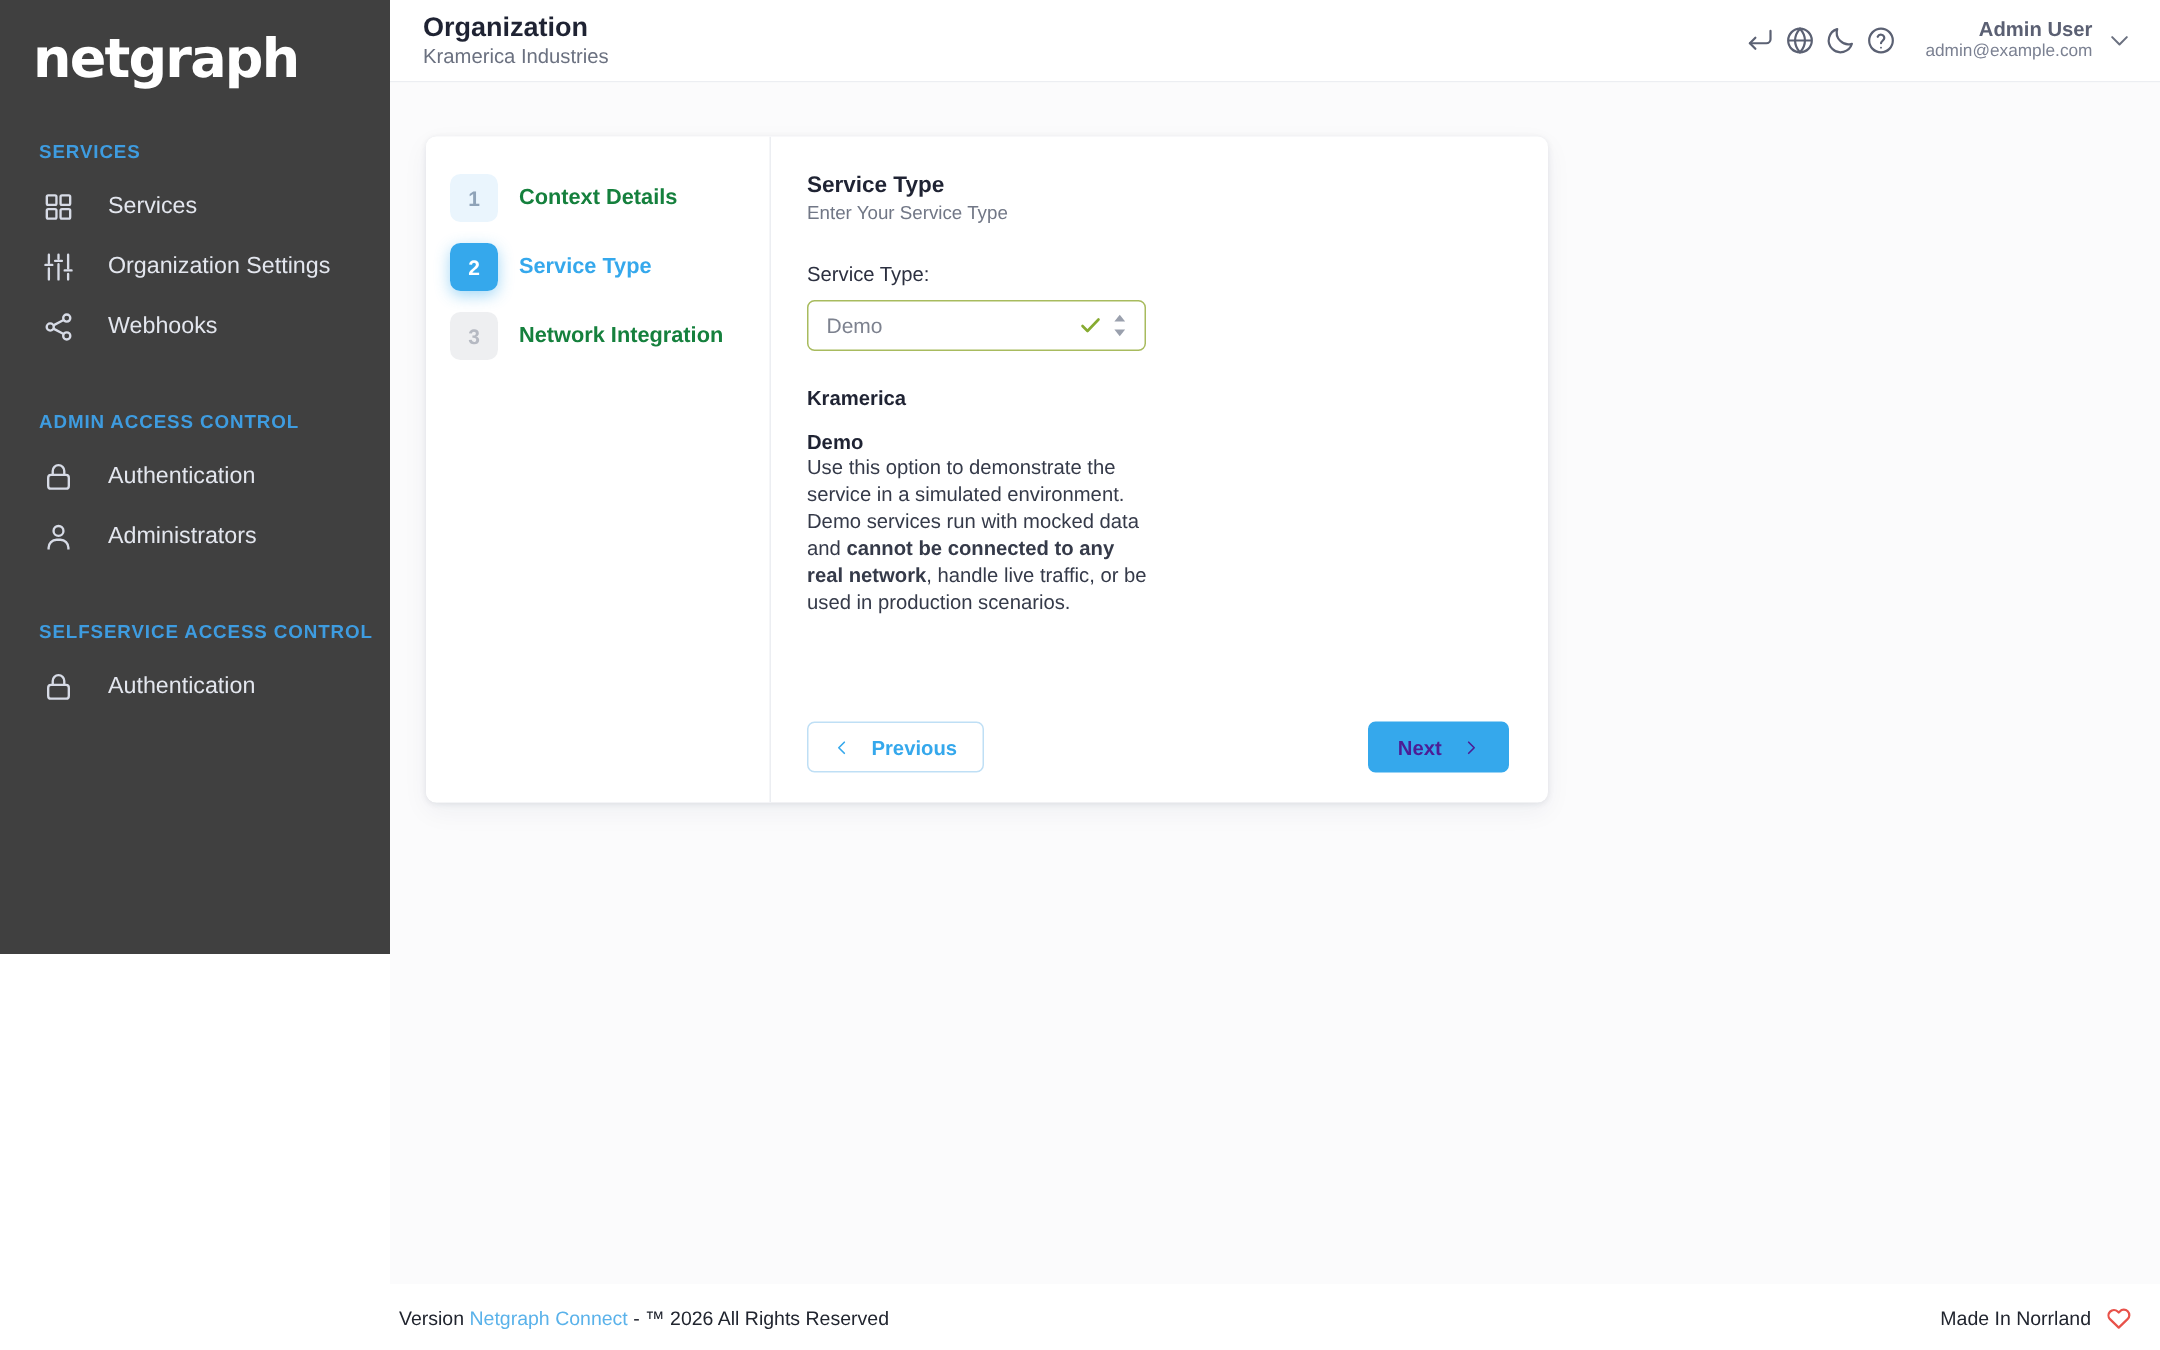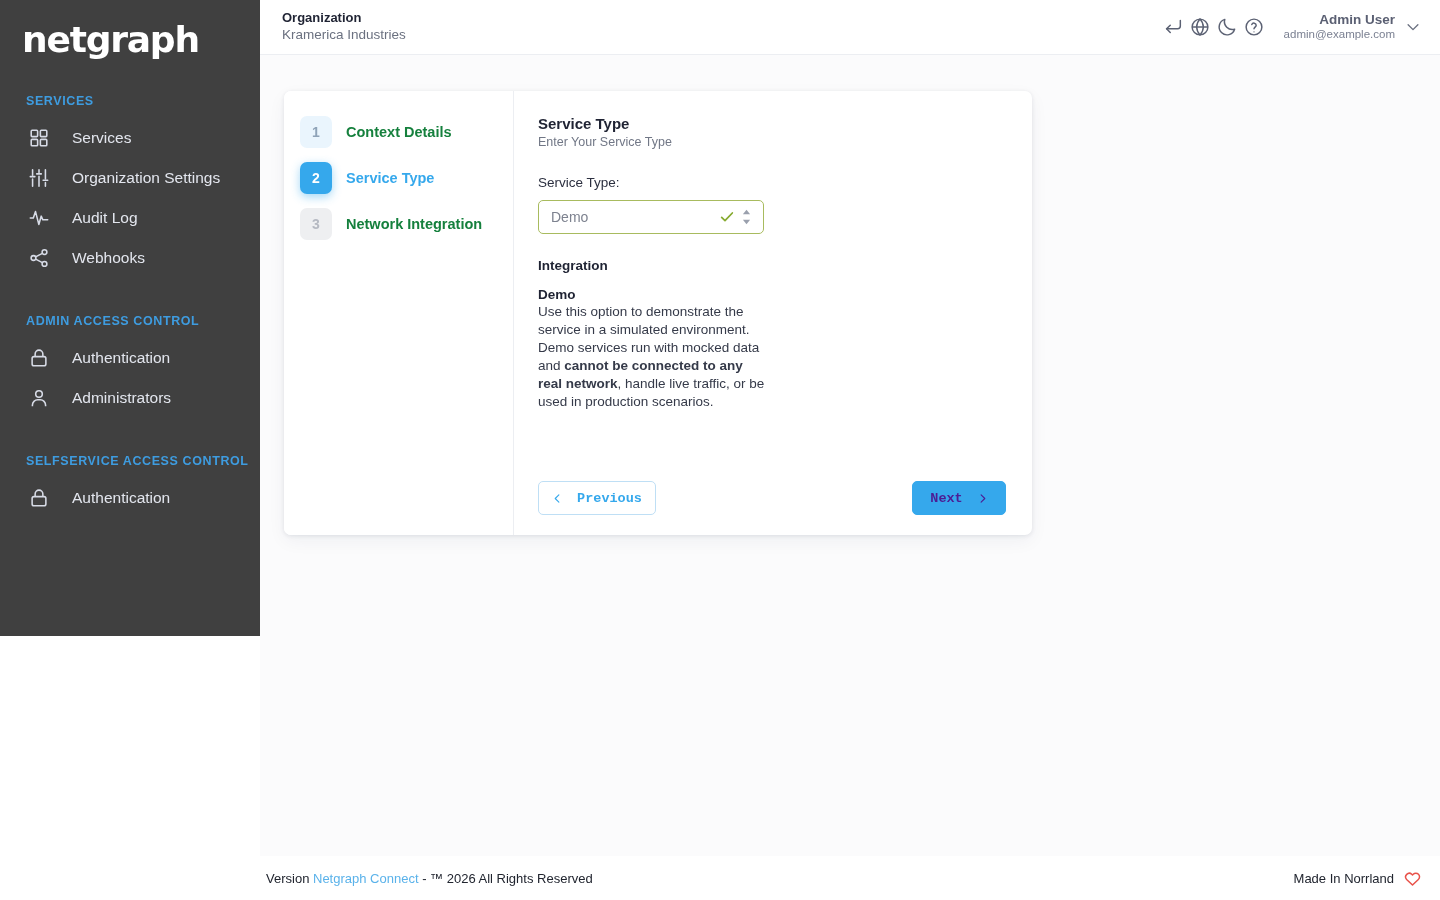--- a/index.html
+++ b/index.html
@@ -60,21 +60,21 @@
   }
   .topbar {
     height: 55px; flex: 0 0 55px;
     background: #ffffff;
     border-bottom: 1px solid #eceef2;
     display: flex; align-items: center;
     justify-content: space-between;
     padding: 0 18px 0 22px;
   }
   .org-block { line-height: 1.25; }
-  .org-title { font-size: 13px; font-weight: 700; color: #1f2333; }
+  .org-title { font-size: 18px; font-weight: 700; color: #1f2333; }
   .org-sub   { font-size: 13.5px; font-weight: 400; color: #6b7180; }
 
   .topbar-right { display: flex; align-items: center; gap: 5px; }
   .tb-ico {
     width: 22px; height: 22px;
     color: #5b6173;
     cursor: pointer;
     display: block;
   }
   .tb-ico svg { width: 22px; height: 22px; display: block; }
@@ -154,21 +154,21 @@
 
   .btn-row {
     position: absolute;
     left: 24px; right: 26px; bottom: 20px;
     display: flex; align-items: center; justify-content: space-between;
   }
   .btn {
     height: 34px; border-radius: 5px;
     display: inline-flex; align-items: center; justify-content: center;
     gap: 14px; font-size: 13.5px; font-weight: 700;
-    cursor: pointer; padding: 0 16px; font-family: Liberation Mono, monospace;
+    cursor: pointer; padding: 0 16px;
   }
   .btn-prev { background: #fff; border: 1px solid #bfdff5; color: #35a8ec; width: 118px; }
   .btn-next { background: #35a8ec; border: 1px solid #35a8ec; color: #4c1d95; width: 94px; }
   .btn .cicon { width: 11px; height: 11px; display: block; }
   .btn .cicon svg { width: 11px; height: 11px; display: block; }
 
   
   .footer {
     height: 44px; flex: 0 0 44px;
     background: #ffffff;
@@ -207,28 +207,20 @@
     <div class="nav-item">
       <span class="nav-ico">
         <svg viewBox="0 0 24 24" fill="none" stroke="currentColor" stroke-width="1.7" stroke-linecap="round">
             <path d="M5 3v6M5 13v8M12 3v3M12 10v11M19 3v10M19 17v4"></path>
             <path d="M2.5 10.5h5M9.5 7.5h5M16.5 14.5h5"></path>
           </svg>
       </span>
       <span class="nav-label">Organization Settings</span>
     </div>
 
-    <div class="nav-item">
-      <span class="nav-ico">
-        <svg viewBox="0 0 24 24" fill="none" stroke="currentColor" stroke-width="1.7" stroke-linecap="round" stroke-linejoin="round">
-            <path d="M2.5 12h3.3l2.4-7 3.6 14 2.6-9 1.8 4h5.3"></path>
-          </svg>
-      </span>
-      <span class="nav-label">Audit Log</span>
-    </div>
 
     <div class="nav-item">
       <span class="nav-ico">
         <svg viewBox="0 0 24 24" fill="none" stroke="currentColor" stroke-width="1.7">
             <circle cx="18" cy="5.5" r="2.6"></circle>
             <circle cx="18" cy="18.5" r="2.6"></circle>
             <circle cx="6" cy="12" r="2.6"></circle>
             <path d="M8.3 10.8l7.4-3.9M8.3 13.2l7.4 3.9"></path>
           </svg>
       </span>
@@ -351,21 +343,21 @@
             </span>
             <span class="spin-ico">
               <svg viewBox="0 0 12 20" fill="currentColor">
                   <path d="M6 2l4 5H2z"></path>
                   <path d="M6 18l-4-5h8z"></path>
                 </svg>
             </span>
           </div>
 
           <div class="desc-block">
-            <div class="desc-head">Integration</div>
+            <div class="desc-head">Kramerica</div>
           </div>
 
           <div class="desc-block second">
             <div class="desc-head">Demo</div>
             <div class="desc-body"><span>Use this option to demonstrate the service in a simulated environment. Demo services run with mocked data and </span><b>cannot be connected to any real network</b><span>, handle live traffic, or be used in production scenarios.</span></div>
           </div>
 
           <div class="btn-row">
             <div class="btn btn-prev">
               <span class="cicon">

